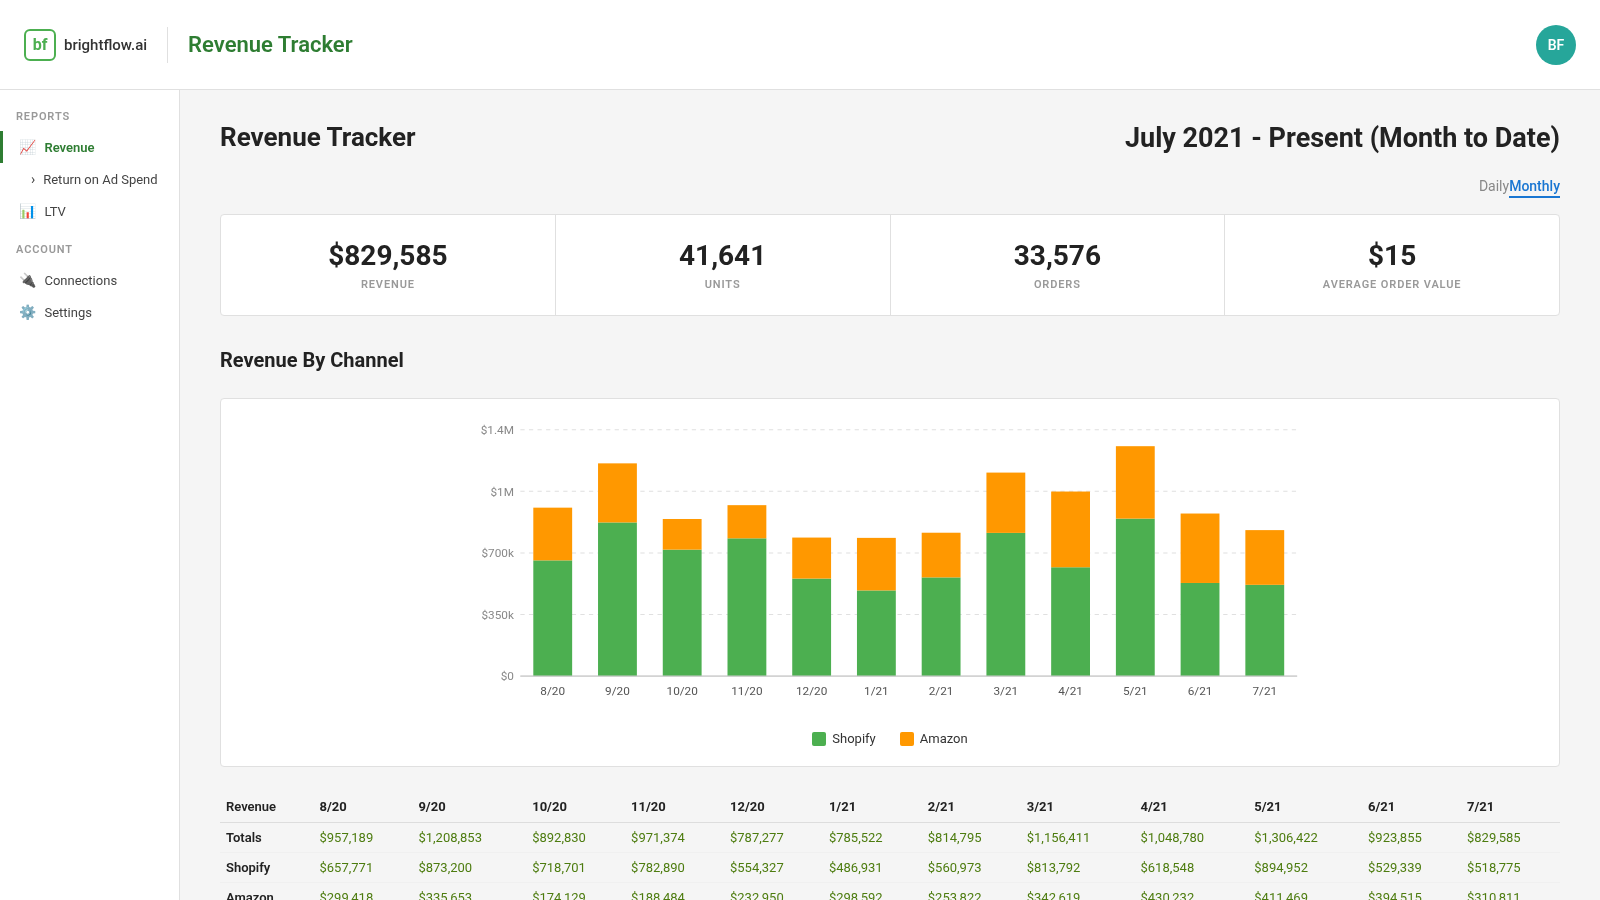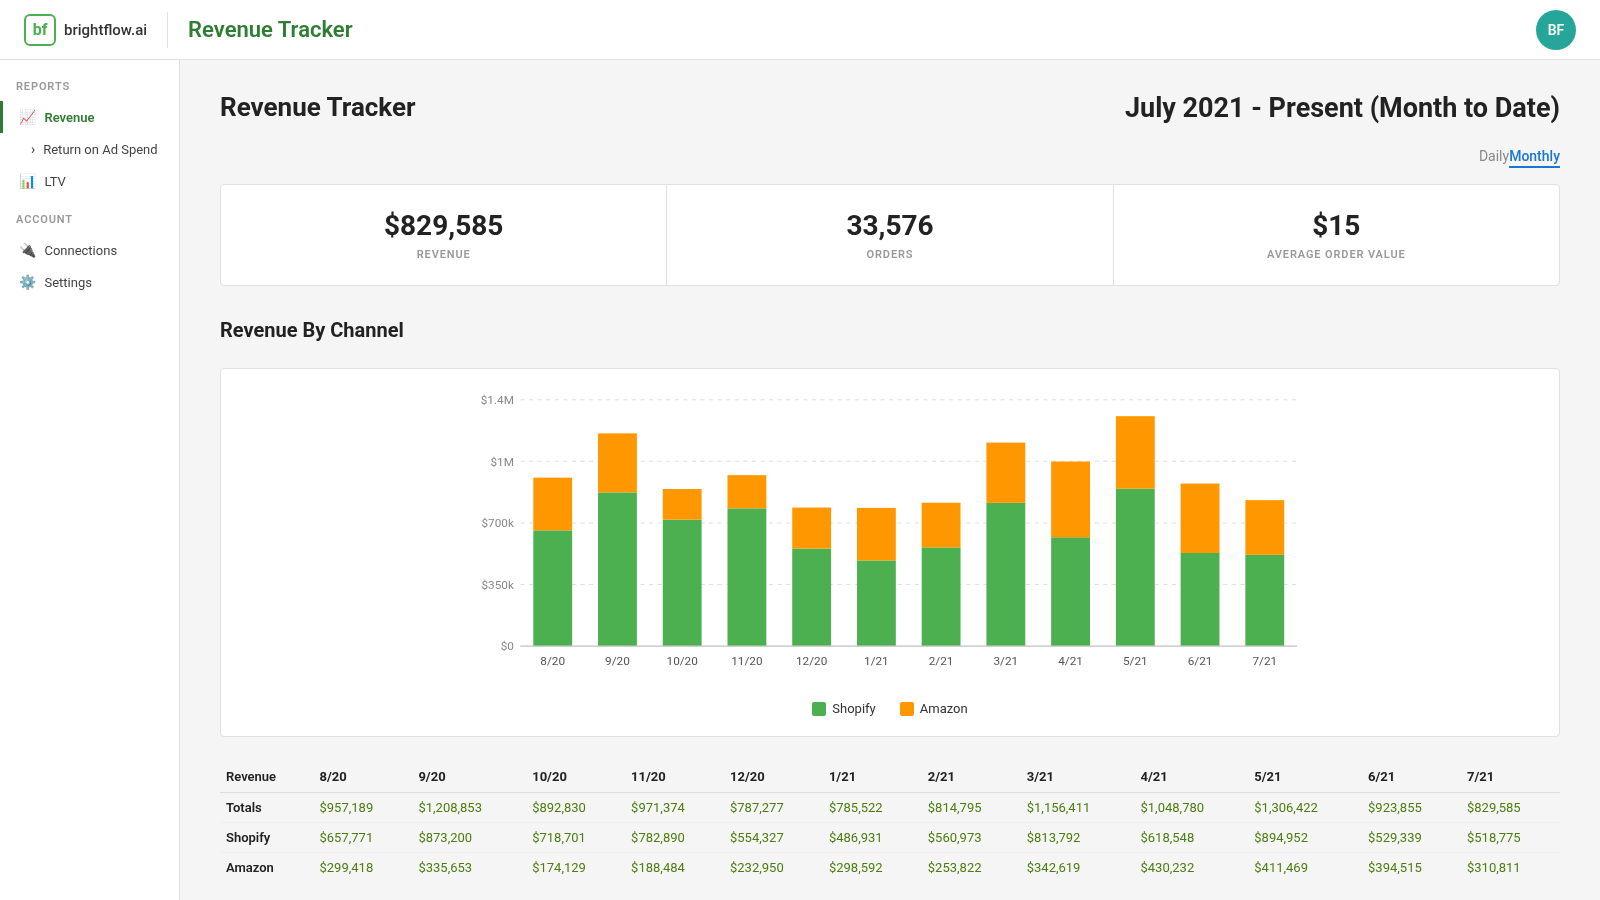--- a/index.html
+++ b/index.html
@@ -1,19 +1,19 @@
 <!DOCTYPE html>
 <html><head>
   <meta charset="utf-8">
   <style>
     * { box-sizing: border-box; margin: 0; padding: 0; }
     body { font-family: -apple-system, BlinkMacSystemFont, 'Segoe UI', Roboto, sans-serif; background: #f5f5f5; color: #333; font-size: 14px; }
 
     
-    .header { background: #fff; border-bottom: 1px solid #e0e0e0; display: flex; align-items: center; padding: 0 24px; height: 60px; }
+    .header { background: #fff; border-bottom: 1px solid #e0e0e0; display: flex; align-items: center; padding: 0 24px; height: 90px; }
     .logo-area { display: flex; align-items: center; gap: 8px; }
     .logo-icon { width: 32px; height: 32px; border: 2px solid #4caf50; border-radius: 6px; display: flex; align-items: center; justify-content: center; color: #4caf50; font-size: 16px; font-weight: bold; }
     .logo-text { font-size: 15px; color: #333; font-weight: 500; }
     .header-divider { width: 1px; height: 36px; background: #e0e0e0; margin: 0 20px; }
     .header-title { font-size: 22px; font-weight: 600; color: #2e7d32; }
     .header-avatar { margin-left: auto; width: 40px; height: 40px; border-radius: 50%; background: #26a69a; color: #fff; display: flex; align-items: center; justify-content: center; font-size: 14px; font-weight: 600; cursor: pointer; }
 
     
     .layout { display: flex; min-height: calc(900px - 72px); }
 
@@ -115,20 +115,24 @@
 
     <div class="view-toggle">
       <span class="view-btn">Daily</span>
       <span class="view-btn active">Monthly</span>
     </div>
 
     <div class="metrics-row">
       <div class="metric-card">
         <div class="metric-value">$829,585</div>
         <div class="metric-label">REVENUE</div>
+      </div>
+      <div class="metric-card">
+        <div class="metric-value">41,641</div>
+        <div class="metric-label">UNITS</div>
       </div>
       <div class="metric-card">
         <div class="metric-value">33,576</div>
         <div class="metric-label">ORDERS</div>
       </div>
       <div class="metric-card">
         <div class="metric-value">$15</div>
         <div class="metric-label">AVERAGE ORDER VALUE</div>
       </div>
     </div>

